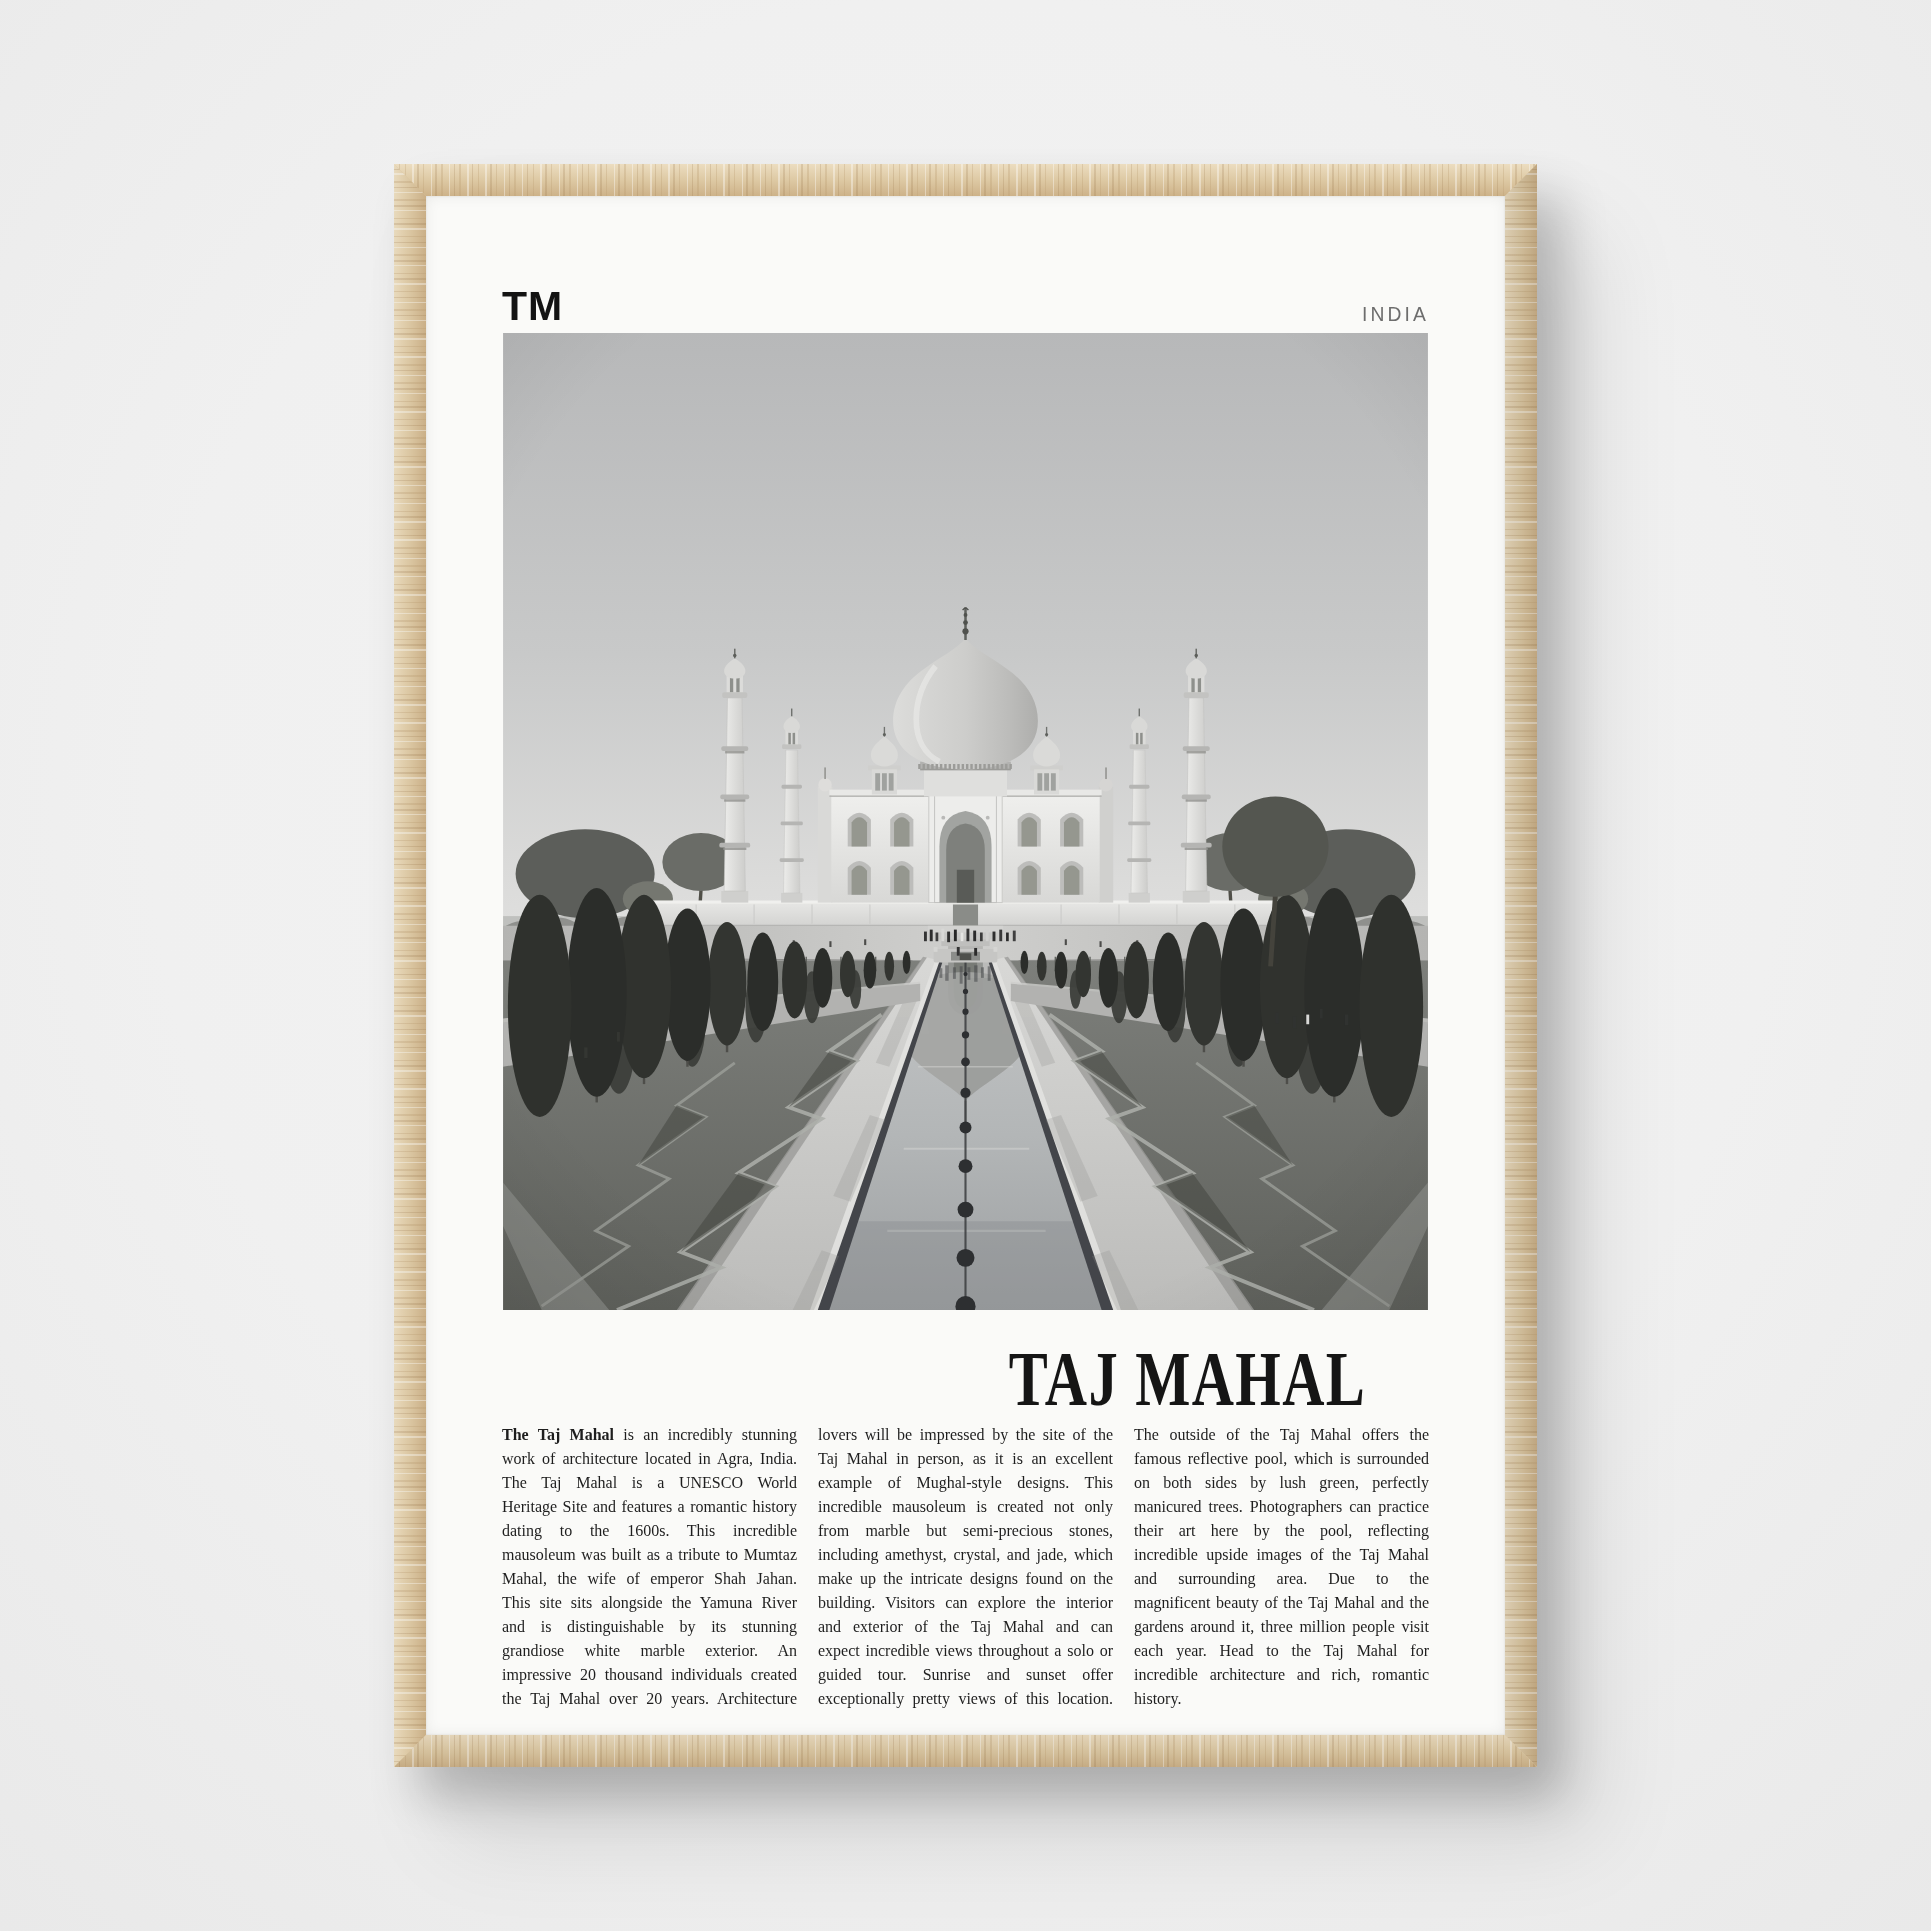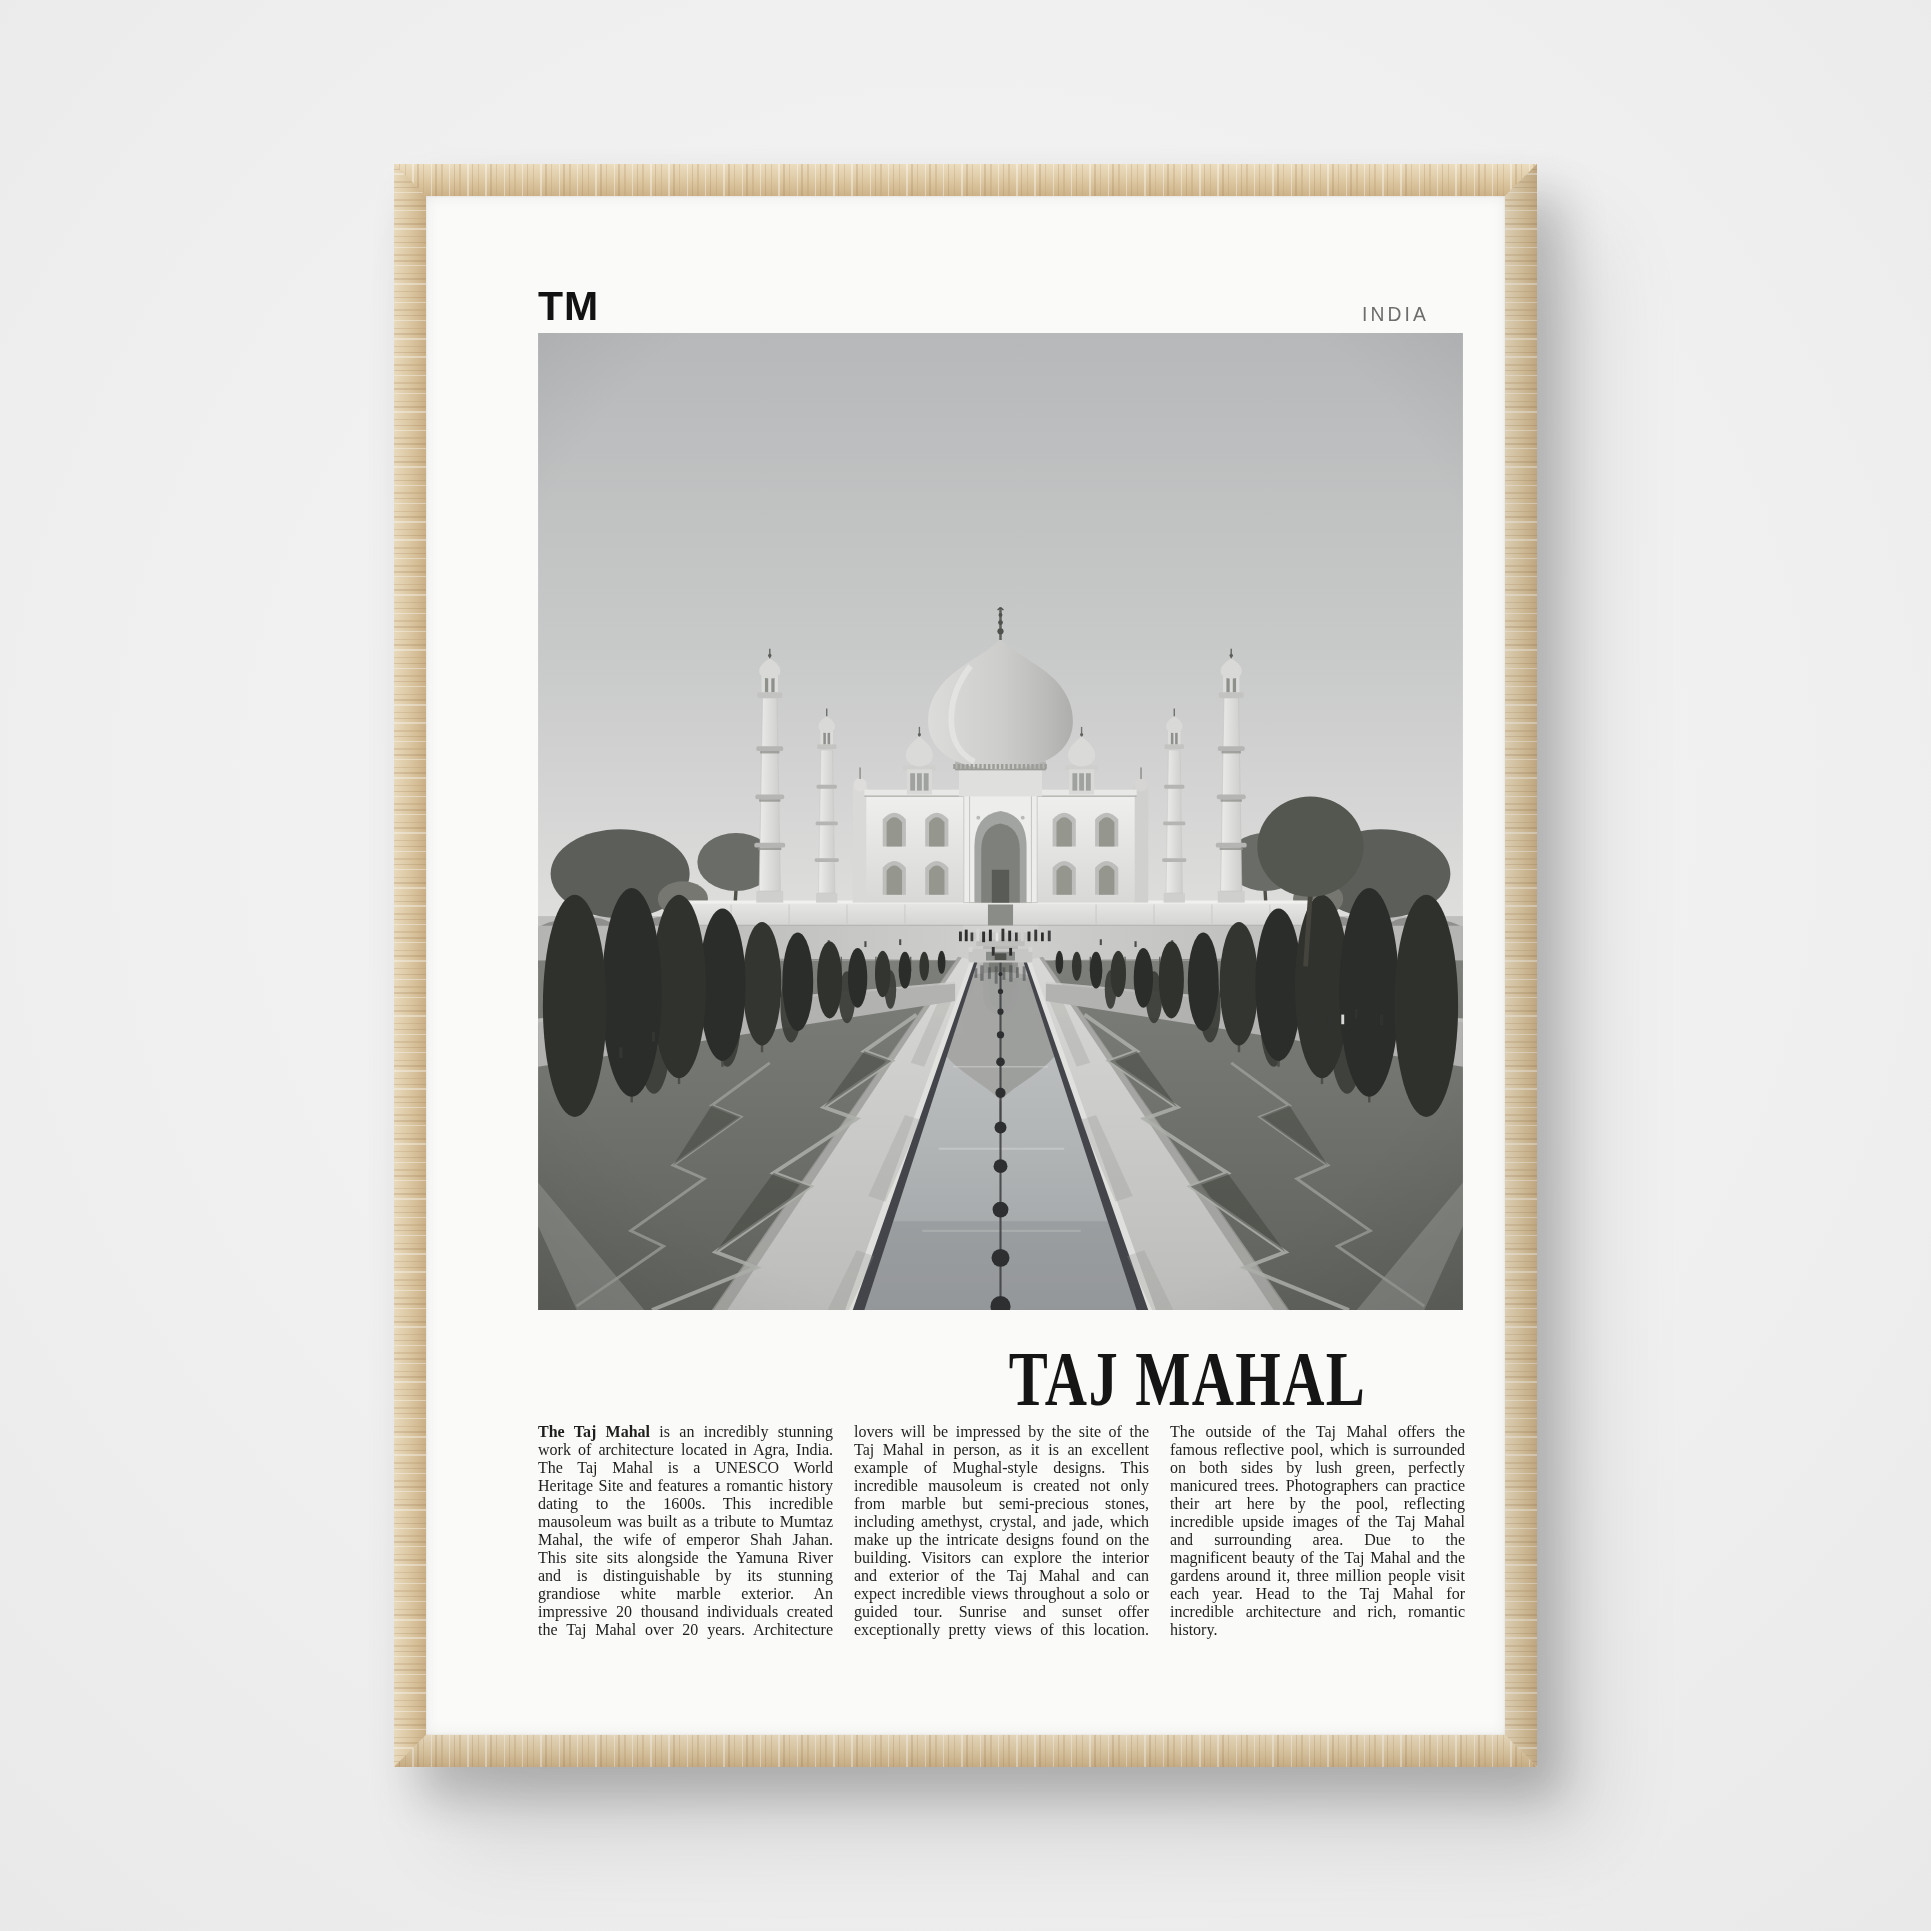--- a/index.html
+++ b/index.html
@@ -26,32 +26,32 @@
           clip-path:polygon(32px 0,calc(100% - 32px) 0,100% 100%,0 100%);
           filter:brightness(.96);}
   .fp.left{left:0;top:0;bottom:0;width:32px;
           clip-path:polygon(0 0,100% 32px,100% calc(100% - 32px),0 100%);
           filter:brightness(.985);}
   .fp.right{right:0;top:0;bottom:0;width:32px;
           clip-path:polygon(0 32px,100% 0,100% 100%,0 calc(100% - 32px));
           filter:brightness(.93);}
   .poster{position:absolute;inset:32px;background:#fafaf8;
           box-shadow:inset 0 0 13.5px rgba(0,0,0,.07), inset 0 0 1.9px rgba(90,70,40,.18);}
-  .content{padding:0 76px;margin-left:36px;}
+  .content{padding:0 76px;}
   .head-row{display:flex;justify-content:space-between;align-items:flex-end;
             height:39px;margin:92px 0 5.8px;}
   .logo{font-weight:800;font-size:41px;letter-spacing:1px;color:#131313;line-height:1;}
   .country{font-weight:400;font-size:19.3px;letter-spacing:3.1px;color:#6d6d6d;line-height:1.3;}
   .photo{display:block;width:925px;height:977px;margin:0 auto;}
   .title{margin:33px 0 0;text-align:right;line-height:71px;
          font-family:"Liberation Serif",serif;font-weight:700;font-size:79px;
          letter-spacing:1.9px;color:#151515;}
   .title span{display:inline-block;transform:scaleX(.74);transform-origin:center;}
   .article{width:927px;margin:9.7px auto 0;column-count:3;column-gap:21px;
-           font-family:"Liberation Serif",serif;font-size:16px;line-height:18px;
+           font-family:"Liberation Serif",serif;font-size:16px;line-height:24px;
            text-align:justify;color:#1e1e1e;word-spacing:1.4px;}
   .article p{margin:0;}
   .article strong{font-weight:700;}
 </style>
 </head>
 <body>
 
 <div class="wall">
   <div class="frame">
     <div class="fp fp-h top"></div>

